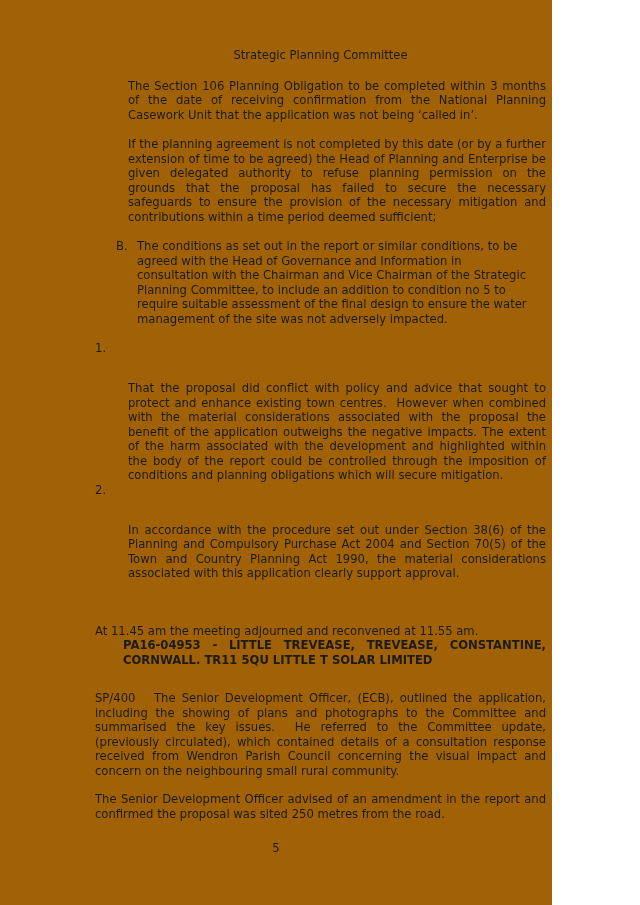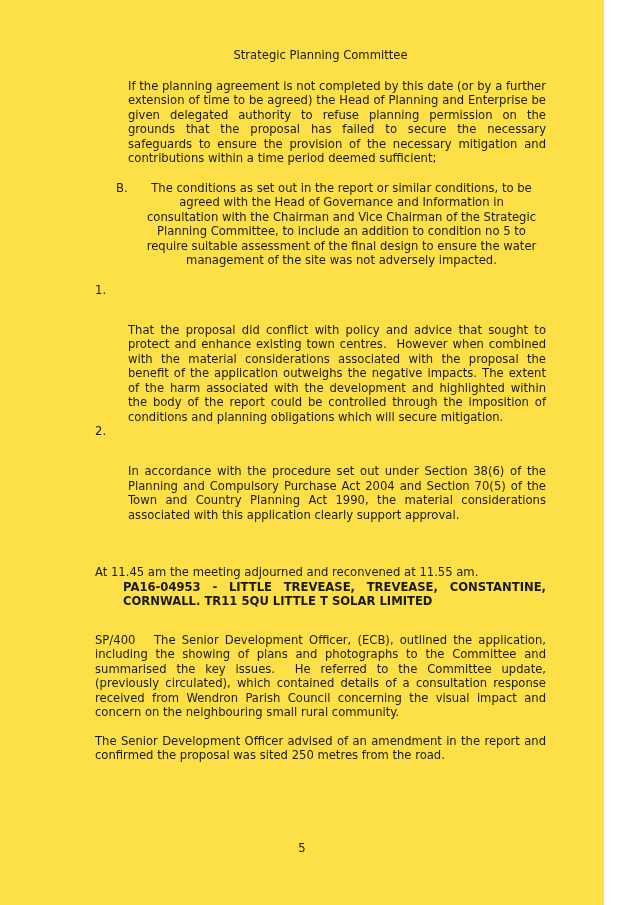--- a/index.html
+++ b/index.html
@@ -2,23 +2,23 @@
 <html><head>
 <meta charset="utf-8">
 <style>
   html, body {
     margin: 0;
     padding: 0;
     background: #ffffff;
   }
   .page {
     position: relative;
-    width: 604px;
+    width: 552px;
     height: 905px;
-    background: #fde047;
+    background: #a16207;
     font-family: "DejaVu Sans", sans-serif;
     font-size: 11.6px;
     line-height: 14.5px;
     color: #1b1b1b;
     overflow: hidden;
   }
   .content {
     position: absolute;
     left: 95px;
     top: 48px;
@@ -40,21 +40,20 @@
   .item-b {
     display: flex;
     margin-left: 21px;
   }
   .b-label {
     flex: 0 0 21px;
   }
   .b-text {
     flex: 1;
     white-space: pre-line;
-    text-align: center;
   }
   .num-item {
     display: flex;
   }
   .num {
     flex: 0 0 33px;
   }
   .num-text {
     flex: 1;
     text-align: justify;
@@ -95,20 +94,21 @@
 </head>
 <body>
 
 <div class="page">
   <div class="content">
 
     <div class="doc-header">
       <div>Strategic Planning Committee</div>
     </div>
 
+    <p class="para indent just">The Section 106 Planning Obligation to be completed within 3 months of the date of receiving confirmation from the National Planning Casework Unit that the application was not being ‘called in’.</p>
 
     <p class="para indent just">If the planning agreement is not completed by this date (or by a further extension of time to be agreed) the Head of Planning and Enterprise be given delegated authority to refuse planning permission on the grounds that the proposal has failed to secure the necessary safeguards to ensure the provision of the necessary mitigation and contributions within a time period deemed sufficient;</p>
 
     <div class="para item-b">
       <span class="b-label">B.</span>
       <span class="b-text">The conditions as set out in the report or similar conditions, to be
 agreed with the Head of Governance and Information in
 consultation with the Chairman and Vice Chairman of the Strategic
 Planning Committee, to include an addition to condition no 5 to
 require suitable assessment of the final design to ensure the water

